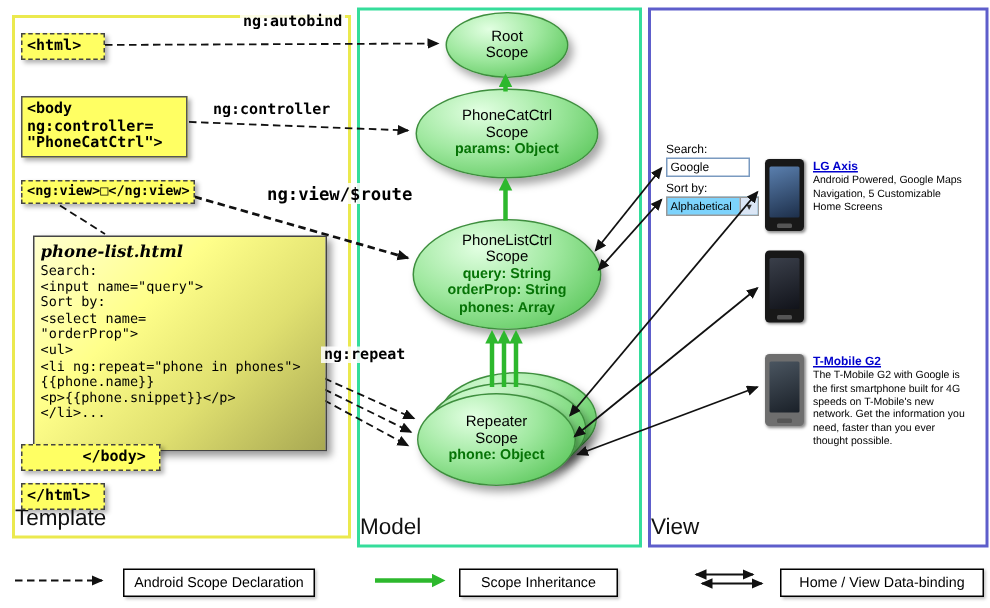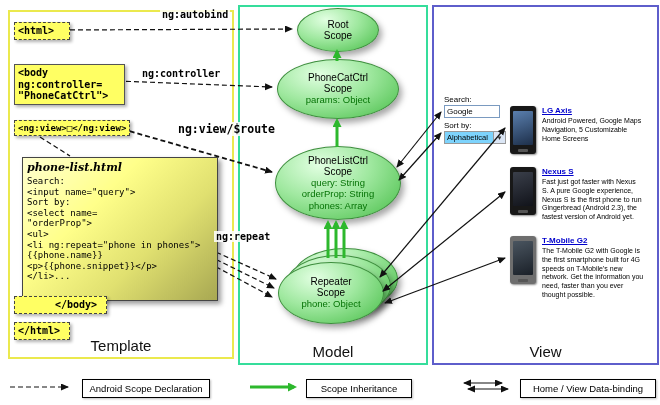--- a/index.html
+++ b/index.html
@@ -3,21 +3,21 @@
 <meta charset="utf-8">
 <style>
   html,body { margin:0; padding:0; }
   body { background:#fff; font-family:"Liberation Sans",sans-serif; }
   .canvas { position:relative; width:660px; height:405px; background:#fff; overflow:hidden; }
 
   .panel { position:absolute; border:2px solid; background:#fff; z-index:1; }
   .template-panel { left:8px;  top:10px; width:222px; height:345px; border-color:#ebe94e; }
   .model-panel    { left:238px; top:5px; width:186px; height:356px; border-color:#35dd9b; }
   .view-panel     { left:432px; top:5px; width:223px; height:356px; border-color:#5e5ecb; }
-  .panel-label { position:absolute; bottom:3px; left:0; width:100%; text-align:center;
+  .panel-label { position:absolute; bottom:3px; left:0; width:100%; 
                  font-size:15px; color:#111; }
 
   svg.layer { position:absolute; left:0; top:0; pointer-events:none; }
   #svg-low  { z-index:2; }
   #svg-high { z-index:4; }
   .dash { stroke:#111; stroke-width:1.2; stroke-dasharray:5 3; fill:none; }
   .dash.thick { stroke-width:1.8; }
   .green { stroke:#2db82d; stroke-width:3; }
   .dbl { stroke:#111; stroke-width:1.2; }
 
@@ -34,21 +34,21 @@
   .pl-title { font-family:"DejaVu Serif",serif; font-style:italic; font-weight:bold;
               font-size:11px; margin-bottom:2px; }
   .pl-code { font-family:"DejaVu Sans Mono",monospace; font-size:9px; line-height:1.18;
              white-space:pre-wrap; word-break:break-word; }
 
   .scope { position:absolute; z-index:3; border-radius:50%;
     background:radial-gradient(ellipse at 35% 25%, #e2ffe2 0%, #9fe89f 45%, #66cc66 80%, #58b858 100%);
     border:1px solid #3e8e3e; box-shadow:3px 4px 6px rgba(0,0,0,.35);
     display:flex; flex-direction:column; align-items:center; justify-content:center; text-align:center; }
   .scope-name { font-size:10px; color:#000; white-space:pre-line; line-height:1.1; }
-  .scope-prop { font-size:9.5px; font-weight:normal; color:#067306; line-height:1.18; }
+  .scope-prop { font-size:9.5px; font-weight:bold; color:#067306; line-height:1.18; }
 
   .arrow-label { position:absolute; z-index:5; font-family:"DejaVu Sans Mono",monospace;
     font-weight:bold; font-size:10px; background:rgba(255,255,255,.85); padding:0 2px; }
   .arrow-label.big { font-size:11.5px; }
 
   .v-label { position:absolute; z-index:3; font-size:8px; color:#000; }
   .v-input { position:absolute; z-index:3; left:444px; top:105px; width:56px; height:13px;
     border:1px solid #7a9ac0; background:#fff; font-size:8px; padding:0 2px;
     font-family:"Liberation Sans",sans-serif; box-sizing:border-box; }
   .v-select { position:absolute; z-index:3; left:444px; top:131px; width:62px; height:13px;
@@ -198,24 +198,20 @@
       <a class="phone-name">LG Axis</a>
       <div class="phone-desc">Android Powered, Google Maps Navigation, 5 Customizable Home Screens</div>
     </div>
   </div>
 
   <div class="phone-entry" style="top:167px;">
     <div class="phone-img p2">
       <div class="phone-screen"></div>
       <div class="phone-btn"></div>
     </div>
-    <div class="phone-text">
-      <a class="phone-name">Nexus S</a>
-      <div class="phone-desc">Fast just got faster with Nexus S. A pure Google experience, Nexus S is the first phone to run Gingerbread (Android 2.3), the fastest version of Android yet.</div>
-    </div>
   </div>
 
   <div class="phone-entry" style="top:236px;">
     <div class="phone-img p3">
       <div class="phone-screen"></div>
       <div class="phone-btn"></div>
     </div>
     <div class="phone-text">
       <a class="phone-name">T-Mobile G2</a>
       <div class="phone-desc">The T-Mobile G2 with Google is the first smartphone built for 4G speeds on T-Mobile's new network. Get the information you need, faster than you ever thought possible.</div>

